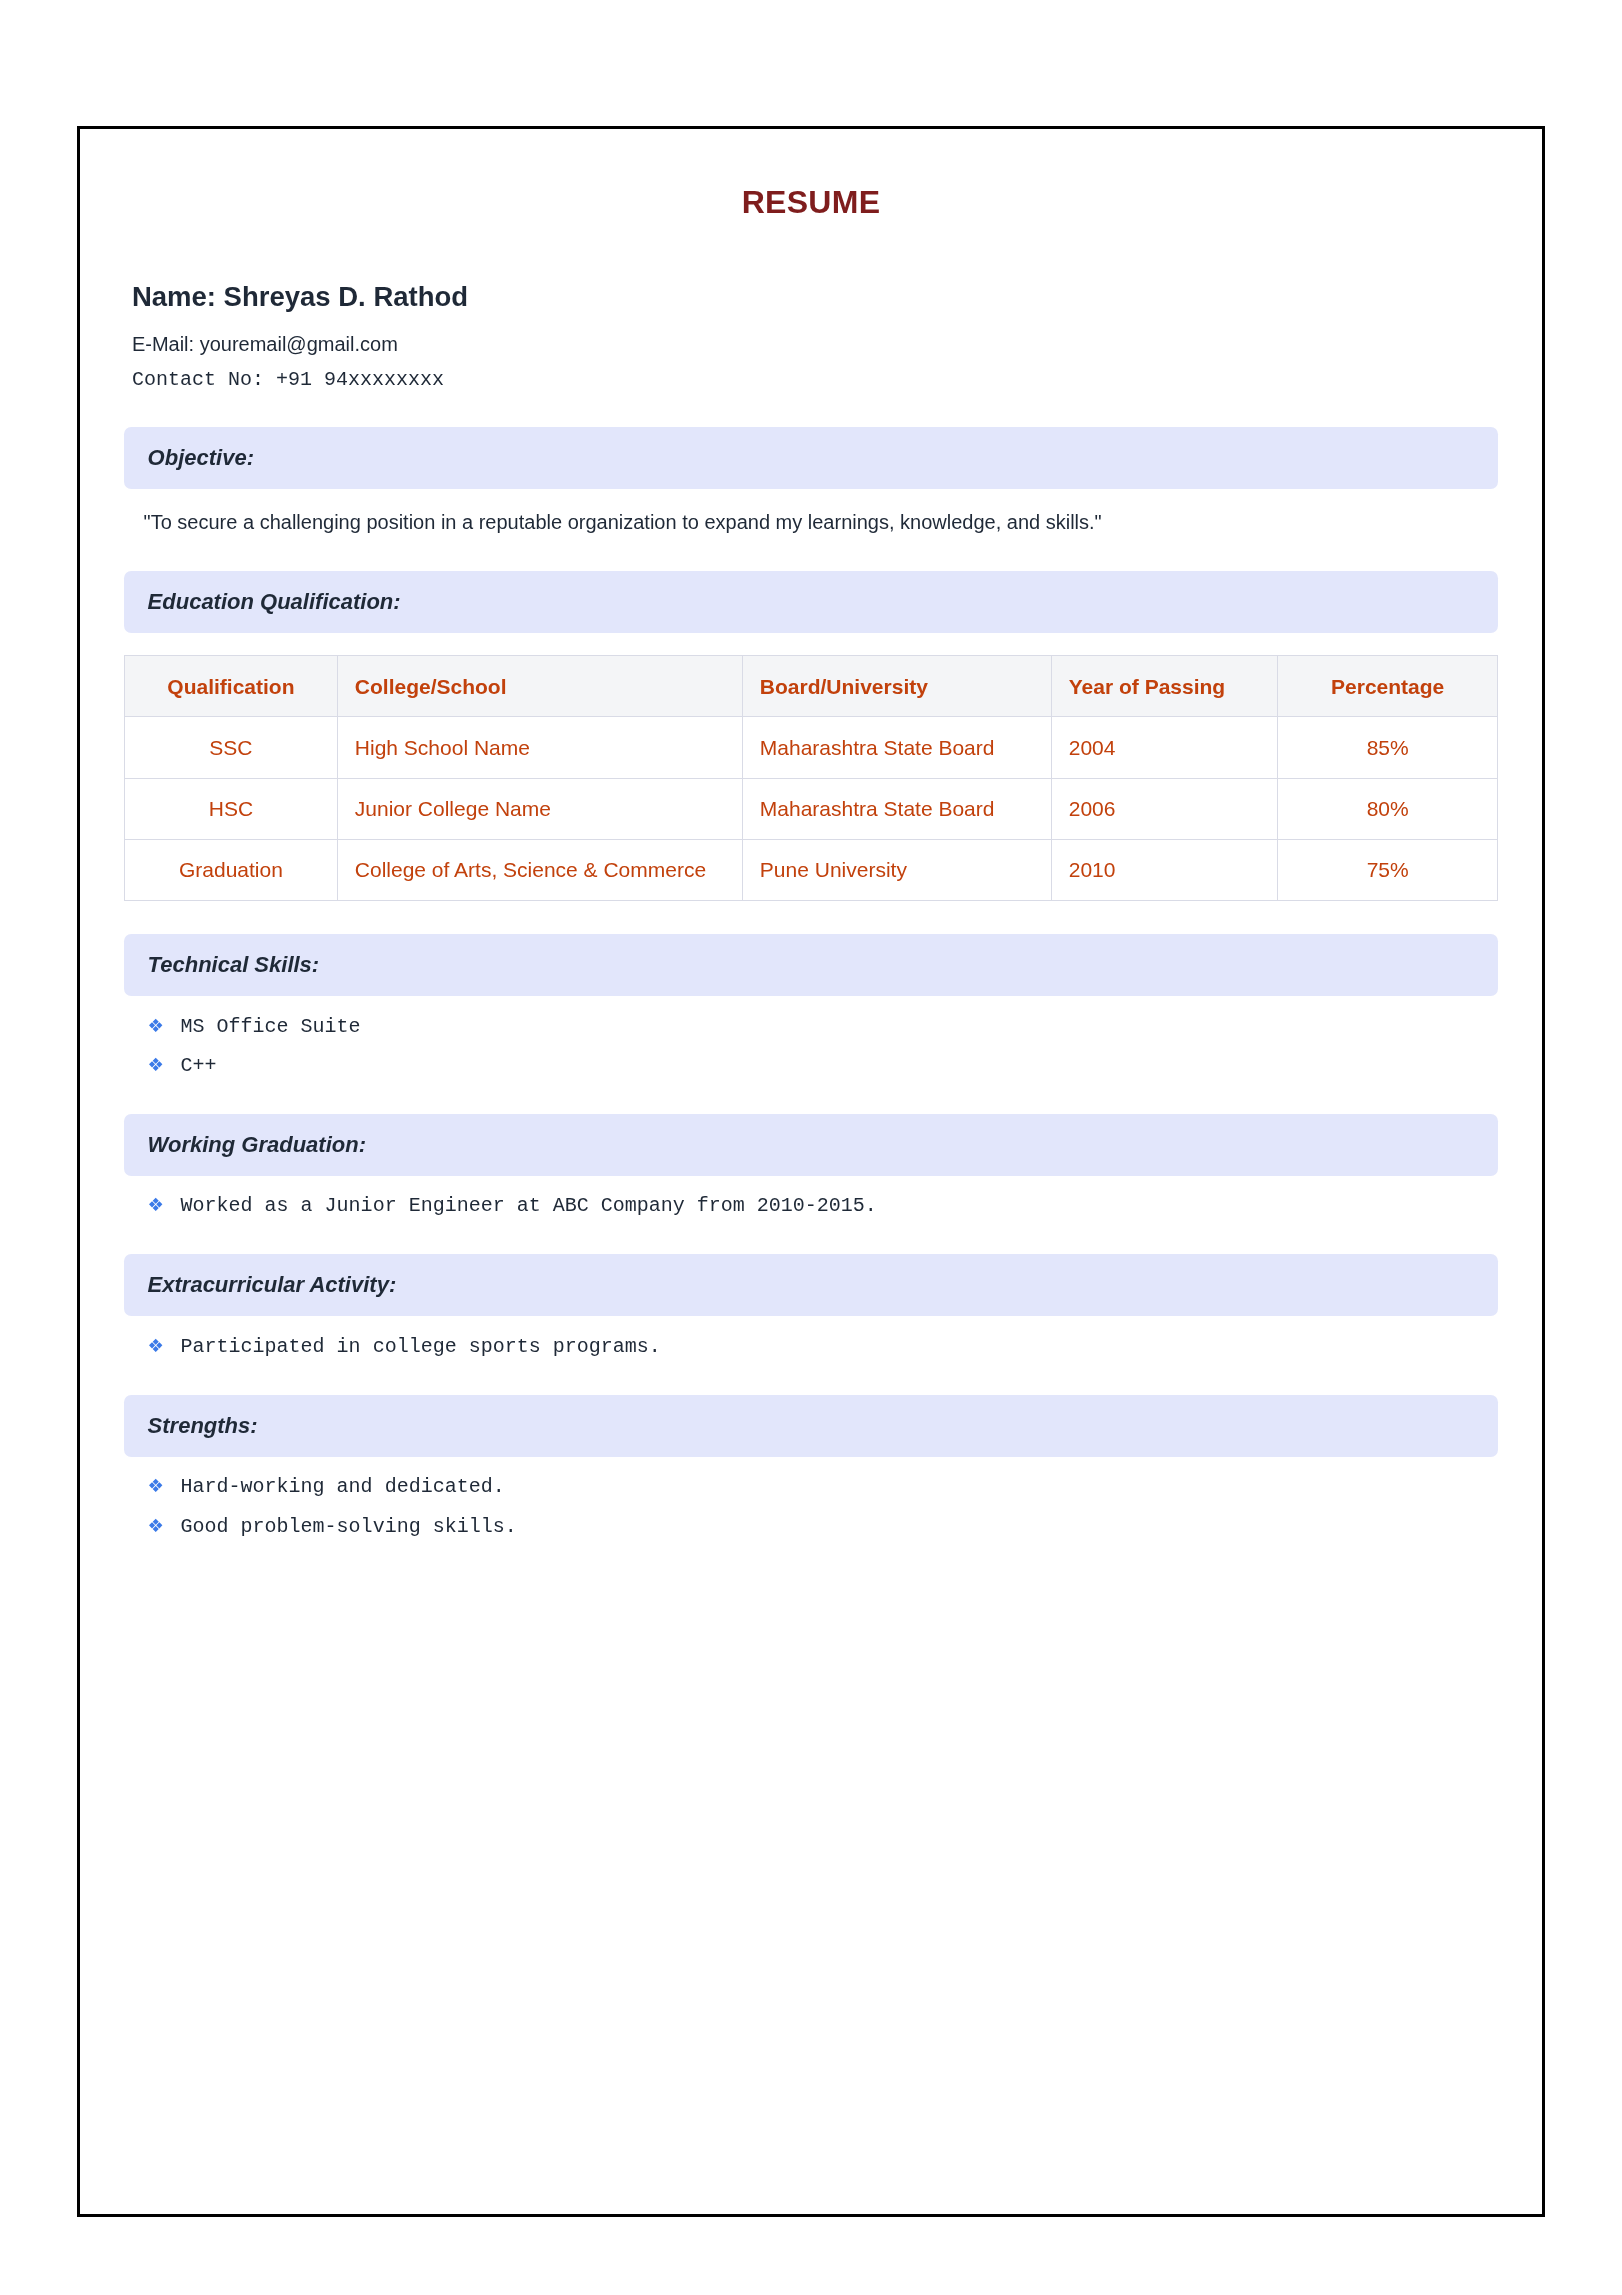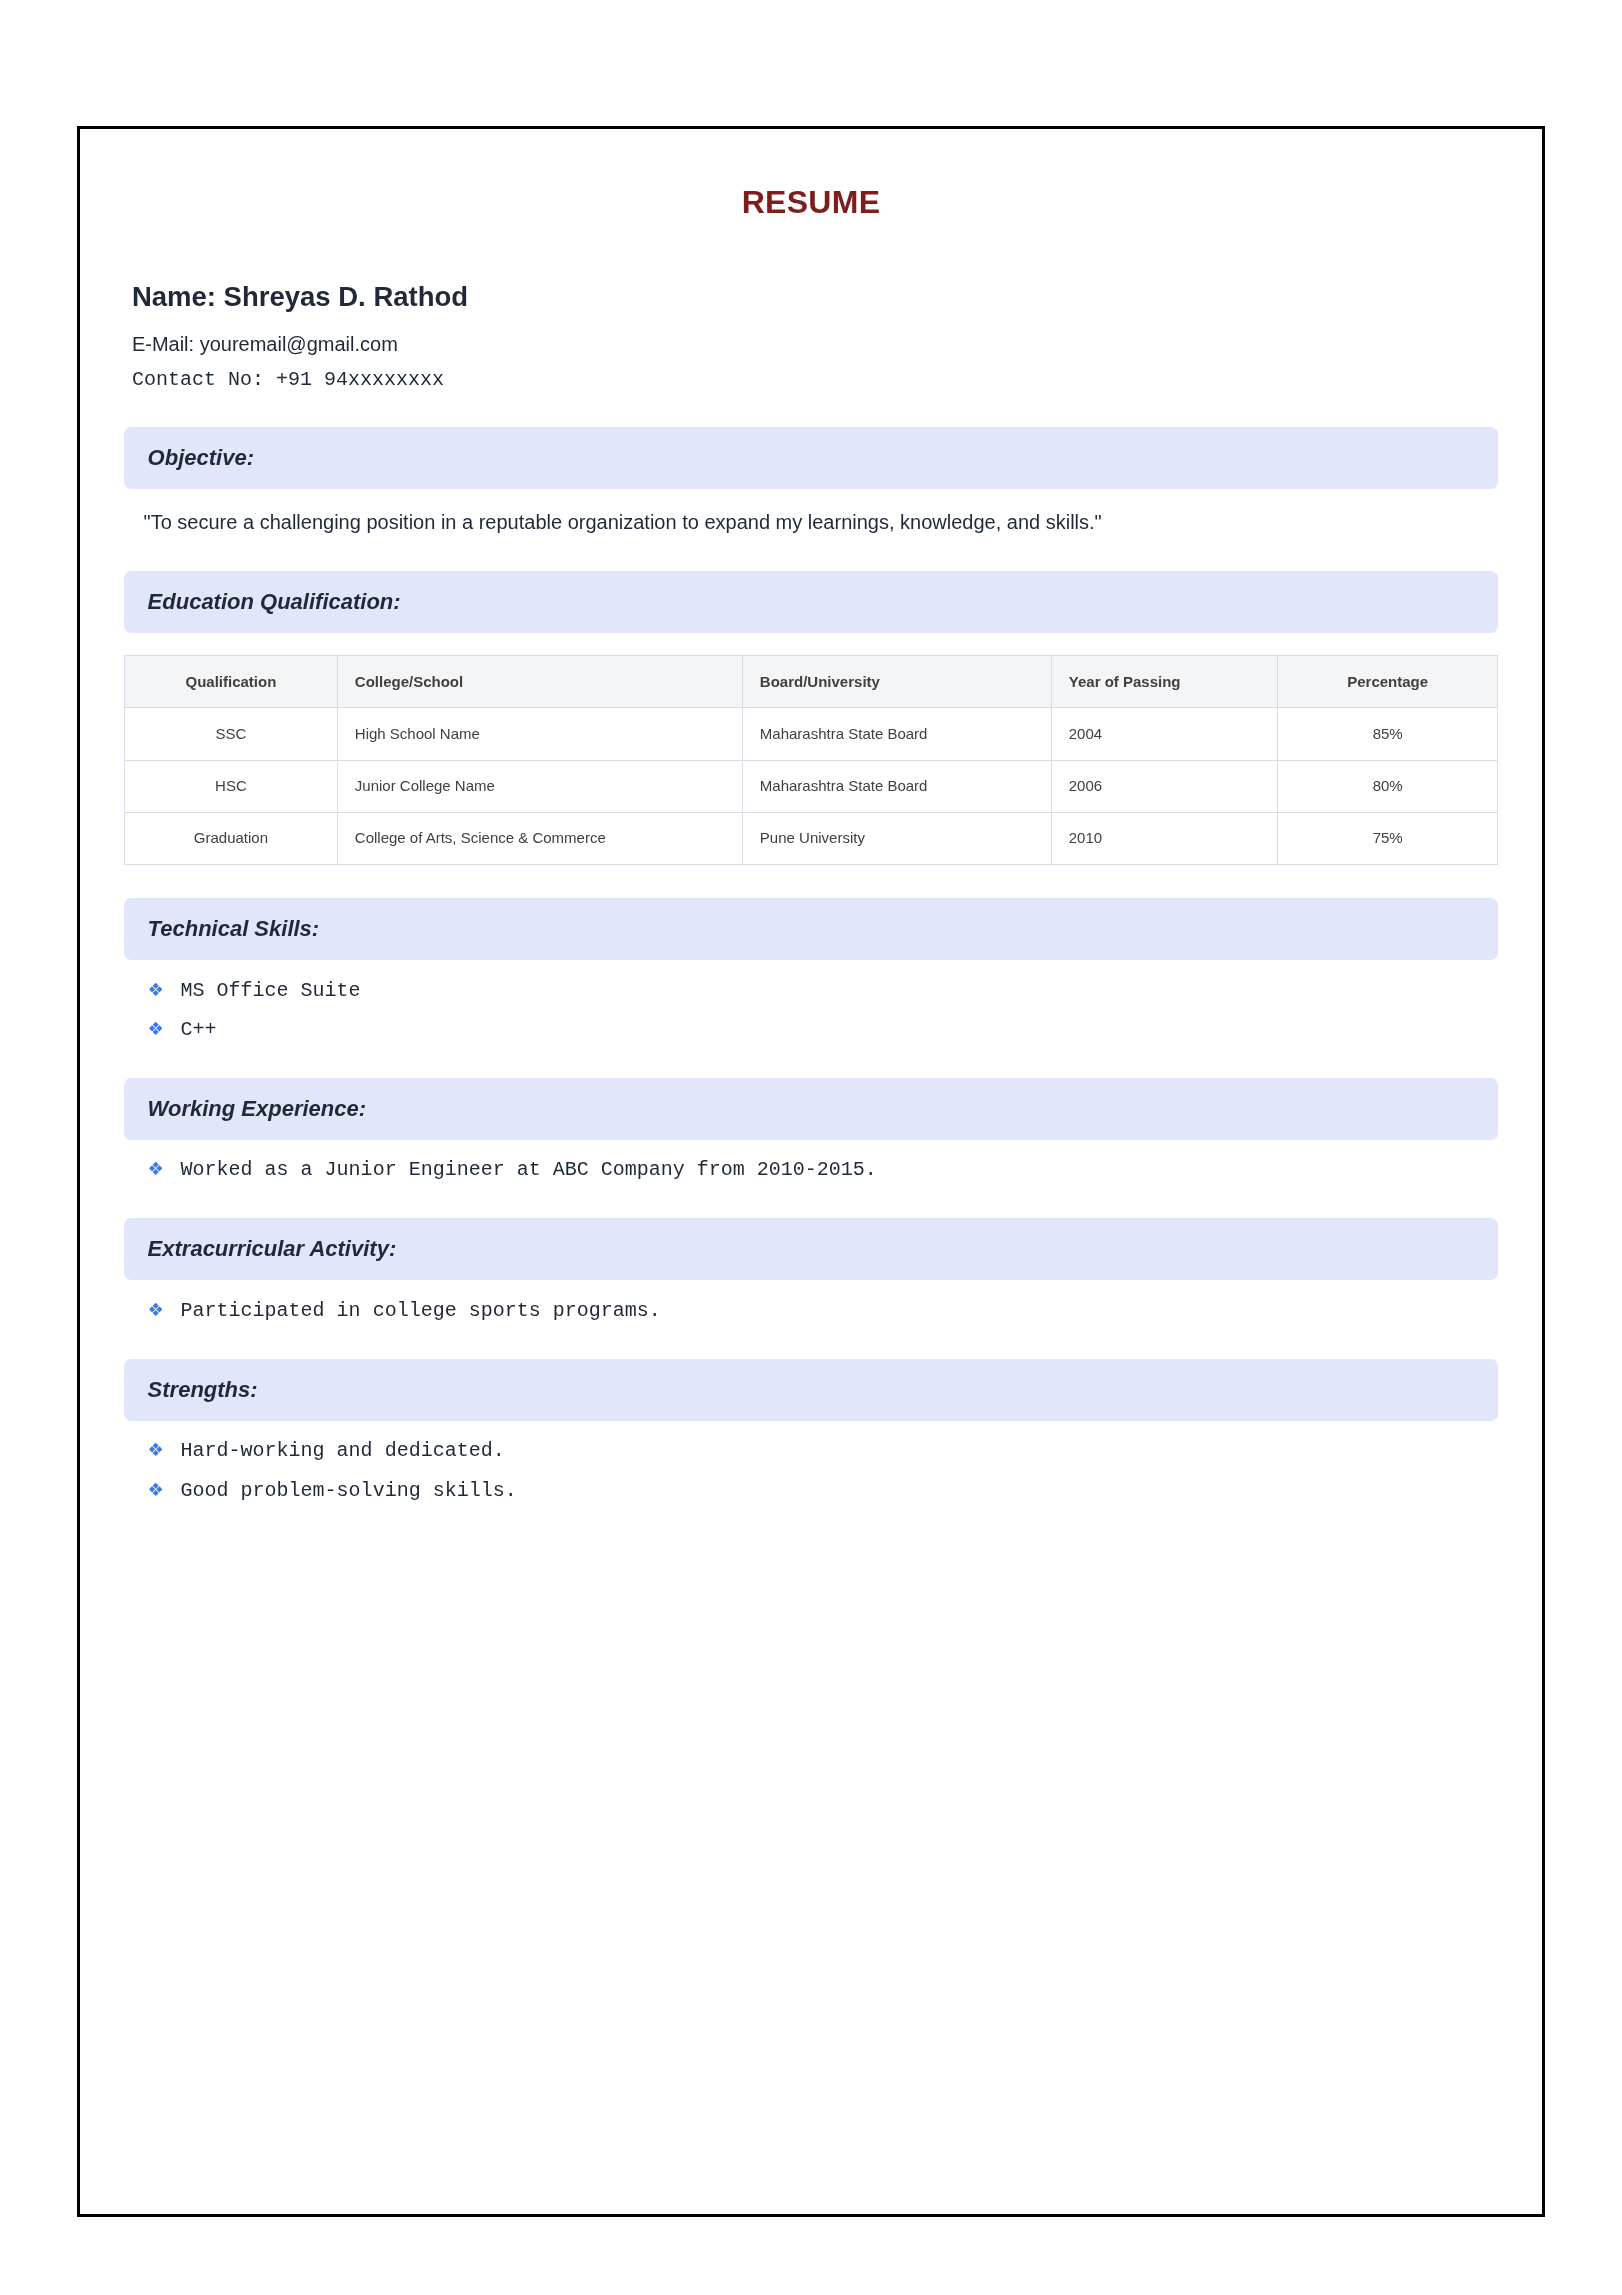--- a/index.html
+++ b/index.html
@@ -110,22 +110,22 @@
   .edu-table {
     width: 100%;
     border-collapse: collapse;
     margin-top: 22px;
     table-layout: fixed;
   }
   .edu-table th,
   .edu-table td {
     border: 1.3px solid #d9dbe6;
     padding: 14.4px 17px;
-    font-size: 15px;
-    color: #404040;
+    font-size: 21px;
+    color: #c2410c;
     line-height: 1.5;
     vertical-align: middle;
     text-align: left;
   }
   .edu-table th {
     background: #f4f5f7;
     font-weight: bold;
   }
   .edu-table td { background: #ffffff; }
 
@@ -210,21 +210,21 @@
         <span class="bullet-marker">❖</span>
         <span class="bullet-text">MS Office Suite</span>
       </li>
       <li class="bullet-item">
         <span class="bullet-marker">❖</span>
         <span class="bullet-text">C++</span>
       </li>
     </ul>
 
     <div class="section-band">
-      <div class="section-band-title">Working Experience:</div>
+      <div class="section-band-title">Working Graduation:</div>
     </div>
     <ul class="bullet-list">
       <li class="bullet-item">
         <span class="bullet-marker">❖</span>
         <span class="bullet-text">Worked as a Junior Engineer at ABC Company from 2010-2015.</span>
       </li>
     </ul>
 
     <div class="section-band">
       <div class="section-band-title">Extracurricular Activity:</div>

